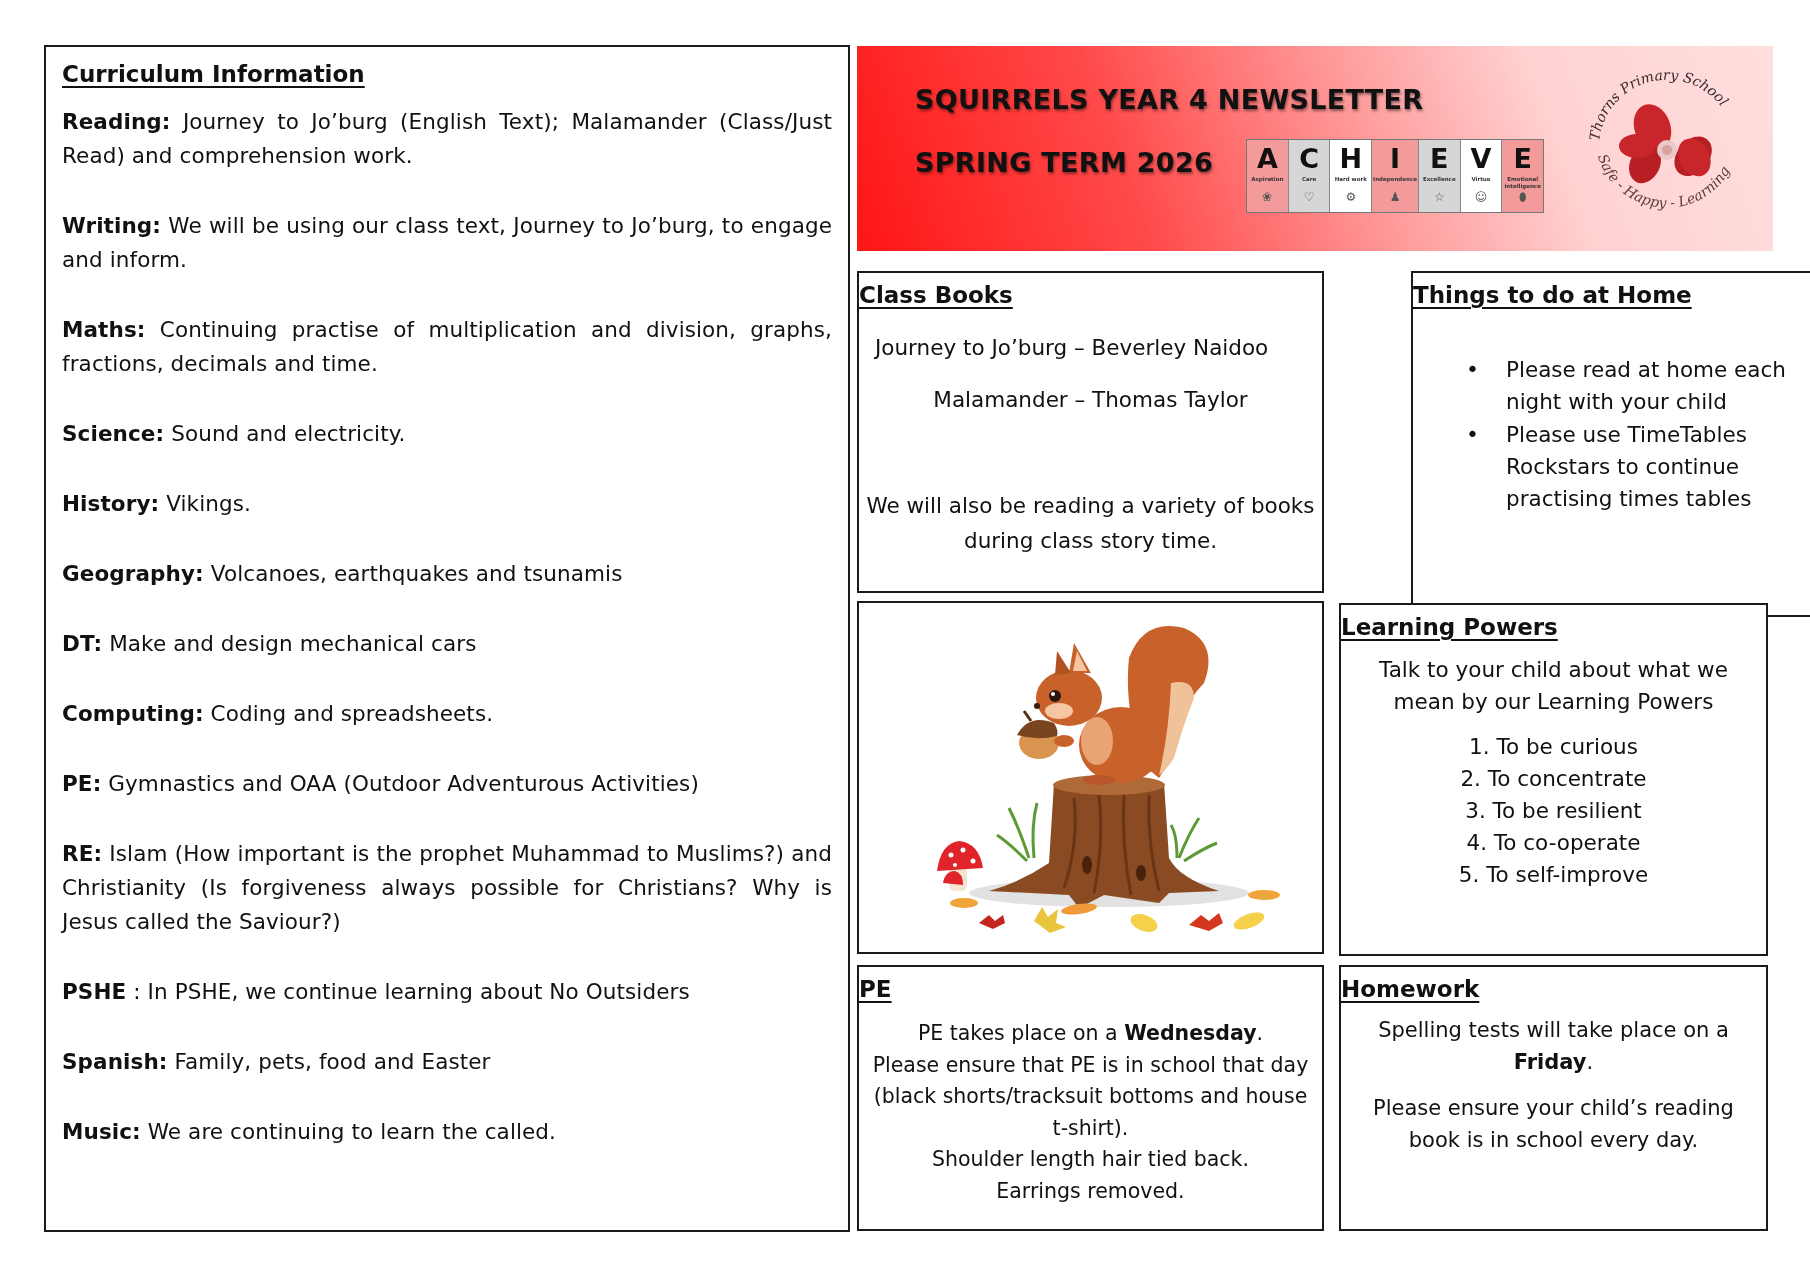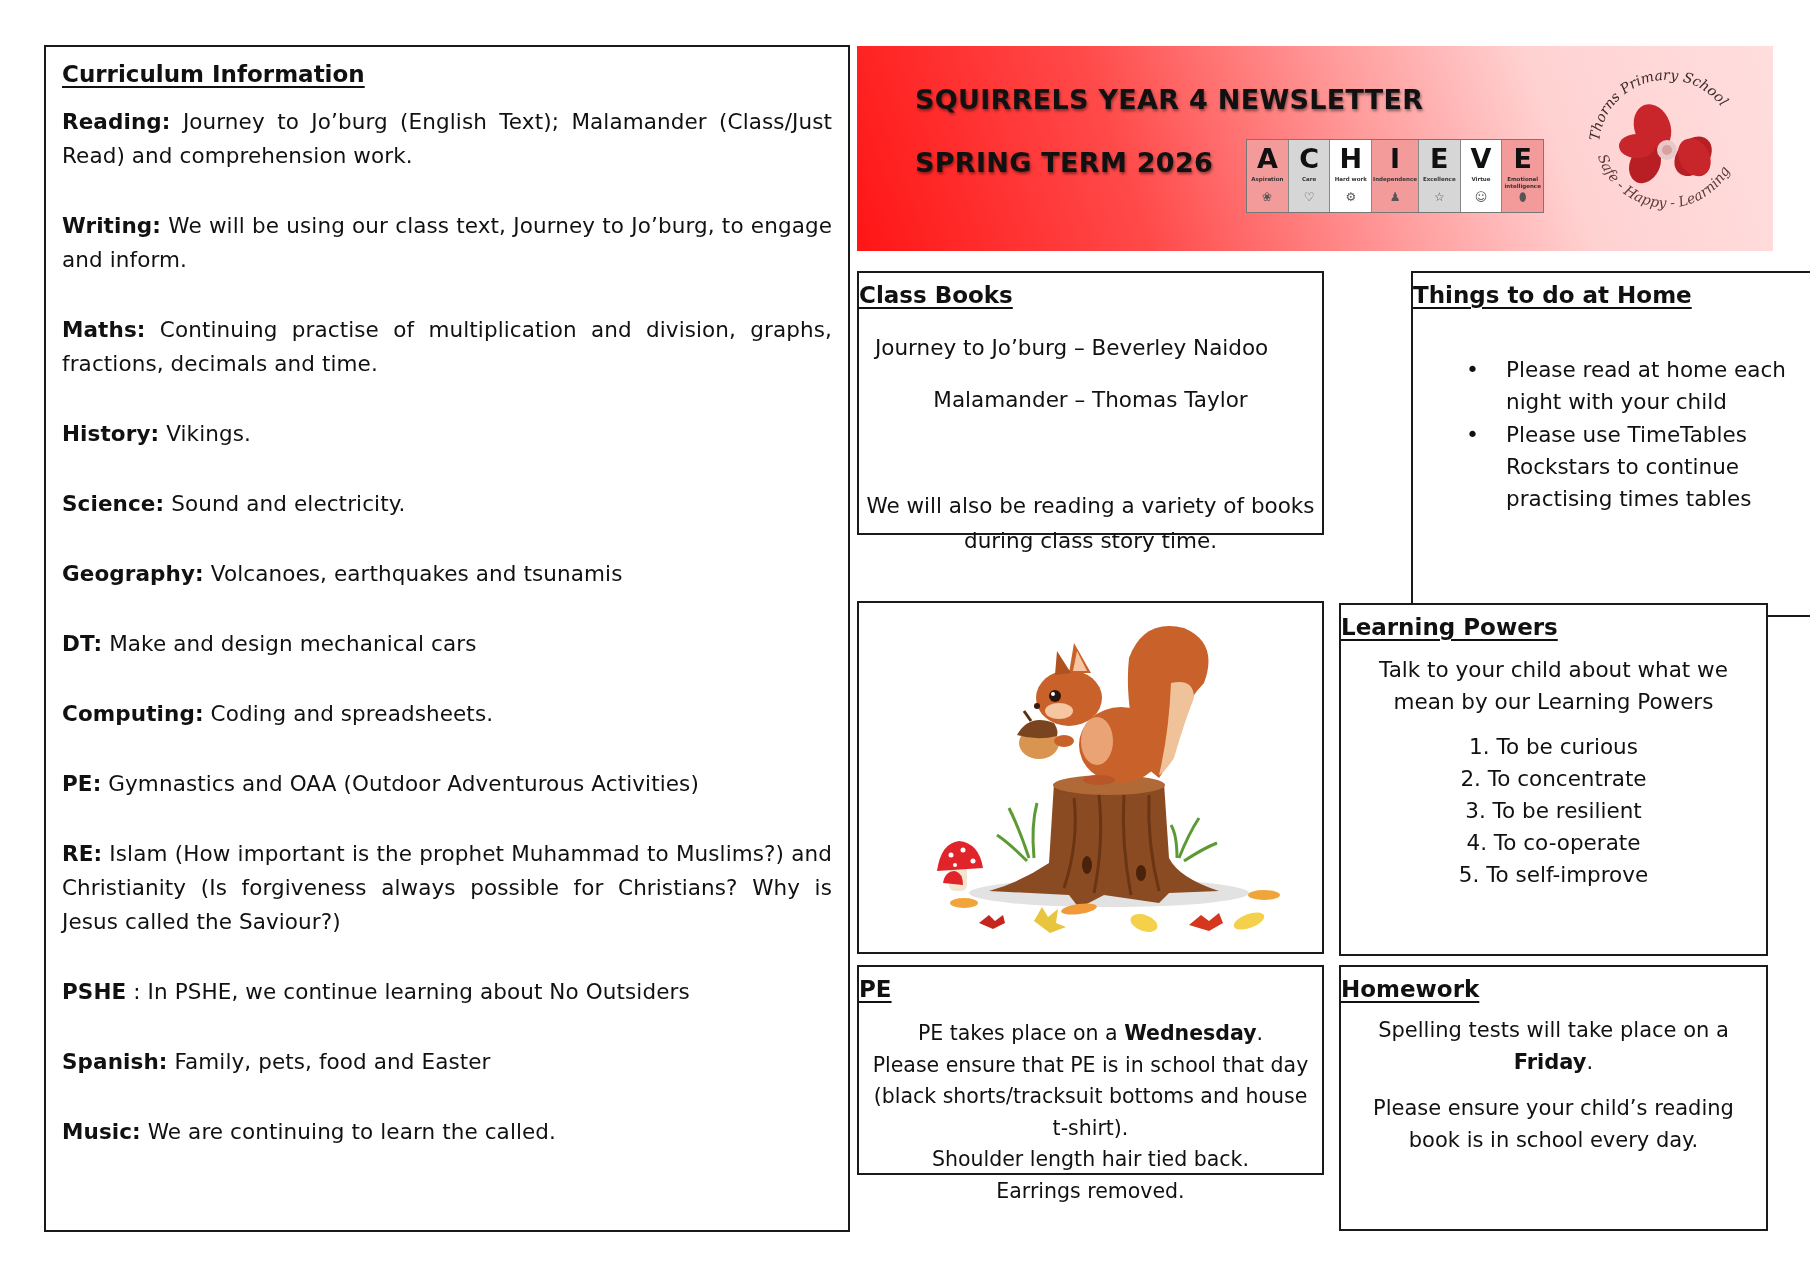--- a/index.html
+++ b/index.html
@@ -27,25 +27,25 @@
              border: 1.5px solid #777; display: flex; background: #fff; }
   .ach-cell { flex: 1; border-right: 1px solid #888; display: flex; flex-direction: column; align-items: center; }
   .ach-cell:last-child { border-right: none; }
   .ach-letter { font-weight: bold; font-size: 27px; line-height: 34px; margin-top: 2px; }
   .ach-word { font-size: 5.5px; font-weight: bold; text-align: center; line-height: 7px; height: 14px; color: #333; padding: 0 1px; }
   .ach-icon { font-size: 12px; color: #555; line-height: 14px; }
 
   #logo { position: absolute; left: 720px; top: 16px; width: 178px; height: 172px; }
 
   
-  #classbooks { left: 857px; top: 271px; width: 467px; height: 264px; }
+  #classbooks { left: 857px; top: 271px; width: 467px; height: 322px; }
   #home { left: 1411px; top: 271px; width: 429px; height: 346px; }
   #squirrel { left: 857px; top: 601px; width: 467px; height: 353px; }
   #powers { left: 1339px; top: 603px; width: 429px; height: 353px; }
-  #pe { left: 857px; top: 965px; width: 467px; height: 210px; }
+  #pe { left: 857px; top: 965px; width: 467px; height: 266px; }
   #homework { left: 1339px; top: 965px; width: 429px; height: 266px; }
 
   .box .title { margin-top: 9px; }
   .body-text { font-size: 21px; line-height: 31px; text-align: center; }
 
   #classbooks .b1 { position: absolute; left: 16px; top: 62px; font-size: 21.5px; }
   #classbooks .b2 { position: absolute; left: 0; right: 0; top: 114px; text-align: center; font-size: 21.5px; }
   #classbooks .note { position: absolute; left: 0; right: 0; top: 215px; font-size: 21.5px; line-height: 35px; text-align: center; }
 
   #home ul { margin: 46px 0 0 0; padding-left: 93px; font-size: 21.5px; line-height: 32px; list-style: none; }
@@ -63,22 +63,22 @@
 </style>
 </head>
 <body>
 
 <section class="box" id="curriculum">
   <div class="title">Curriculum Information</div>
   <div id="subject-list">
       <p class="subj"><b>Reading:</b> <span>Journey to Jo’burg (English Text); Malamander (Class/Just Read) and comprehension work.</span></p>
       <p class="subj"><b>Writing:</b> <span>We will be using our class text, Journey to Jo’burg, to engage and inform.</span></p>
       <p class="subj"><b>Maths:</b> <span>Continuing practise of multiplication and division, graphs, fractions, decimals and time.</span></p>
+      <p class="subj"><b>Science:</b> <span>Sound and electricity.</span></p>
       <p class="subj"><b>History:</b> <span>Vikings.</span></p>
-      <p class="subj"><b>Science:</b> <span>Sound and electricity.</span></p>
       <p class="subj"><b>Geography:</b> <span>Volcanoes, earthquakes and tsunamis</span></p>
       <p class="subj"><b>DT:</b> <span>Make and design mechanical cars</span></p>
       <p class="subj"><b>Computing:</b> <span>Coding and spreadsheets.</span></p>
       <p class="subj"><b>PE:</b> <span>Gymnastics and OAA (Outdoor Adventurous Activities)</span></p>
       <p class="subj"><b>RE:</b> <span>Islam (How important is the prophet Muhammad to Muslims?) and Christianity (Is forgiveness always possible for Christians? Why is Jesus called the Saviour?)</span></p>
       <p class="subj"><b>PSHE</b> <span>: In PSHE, we continue learning about No Outsiders</span></p>
       <p class="subj"><b>Spanish:</b> <span> Family, pets, food and Easter</span></p>
       <p class="subj"><b>Music:</b> <span>We are continuing to learn the called.</span></p>
     </div>
 </section>

